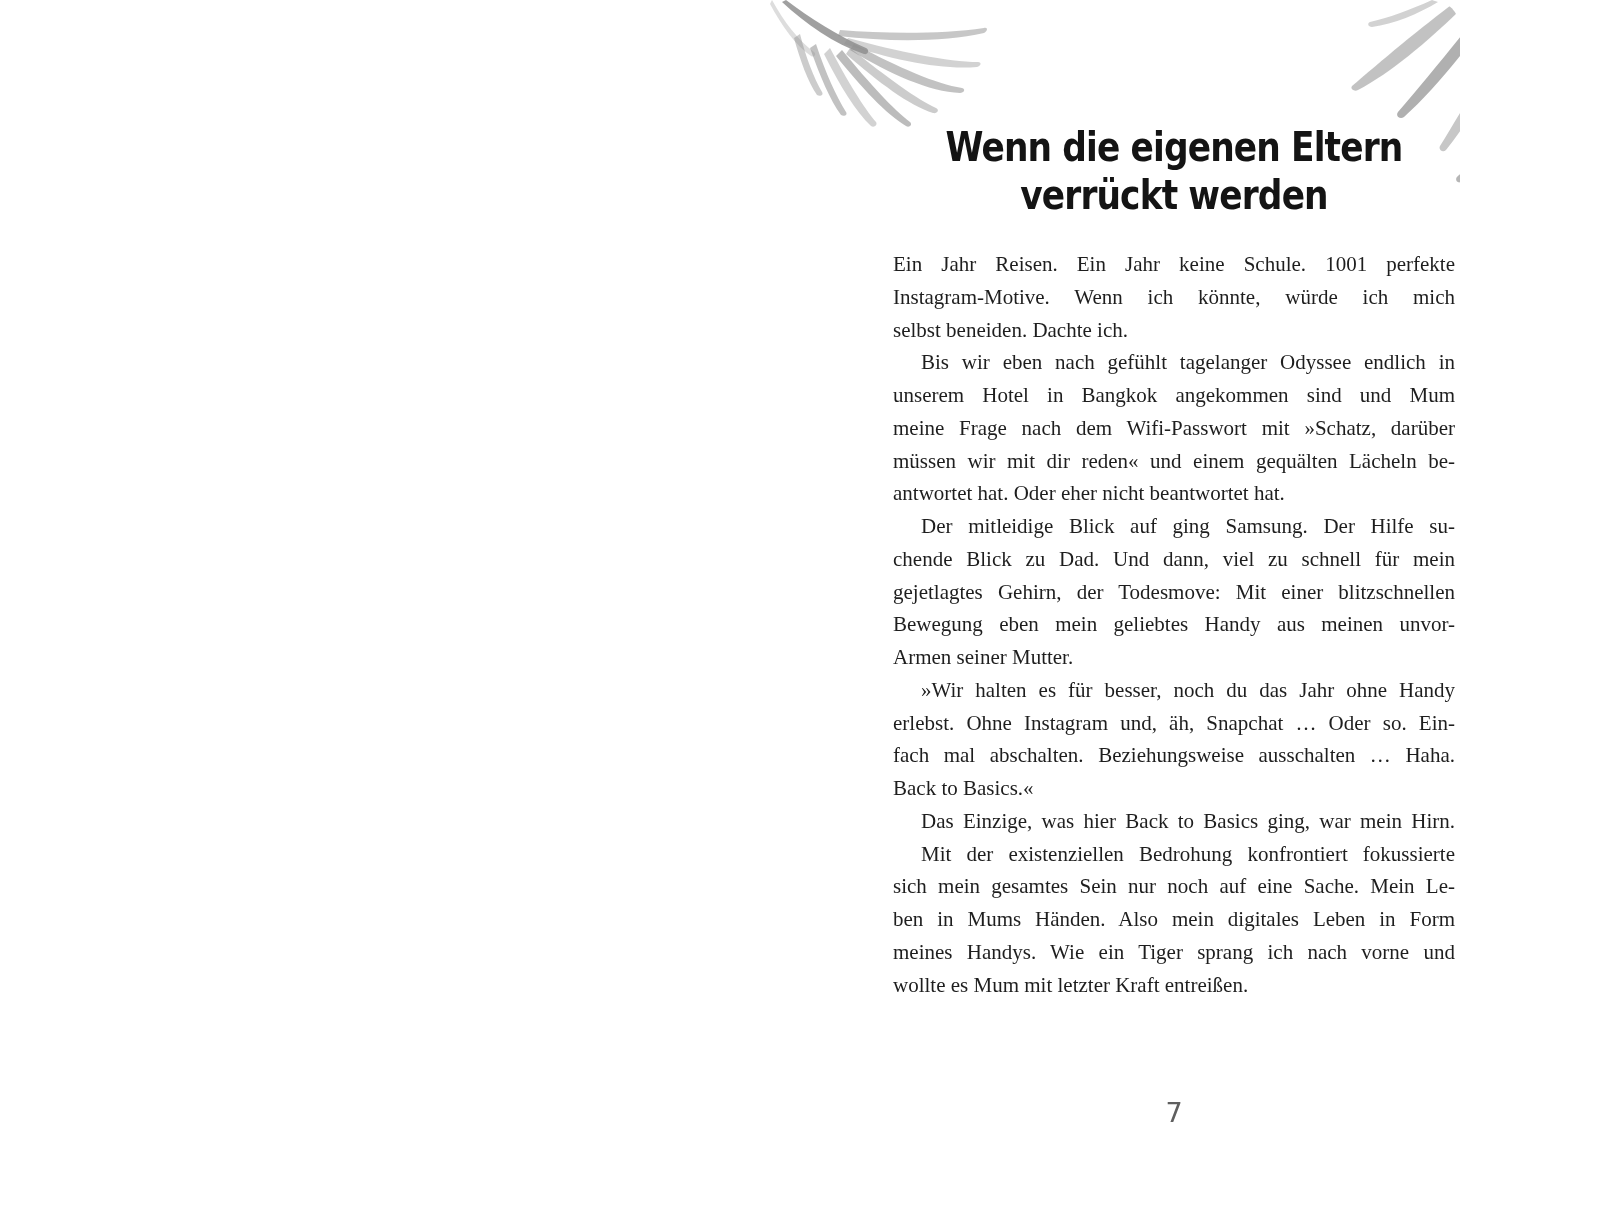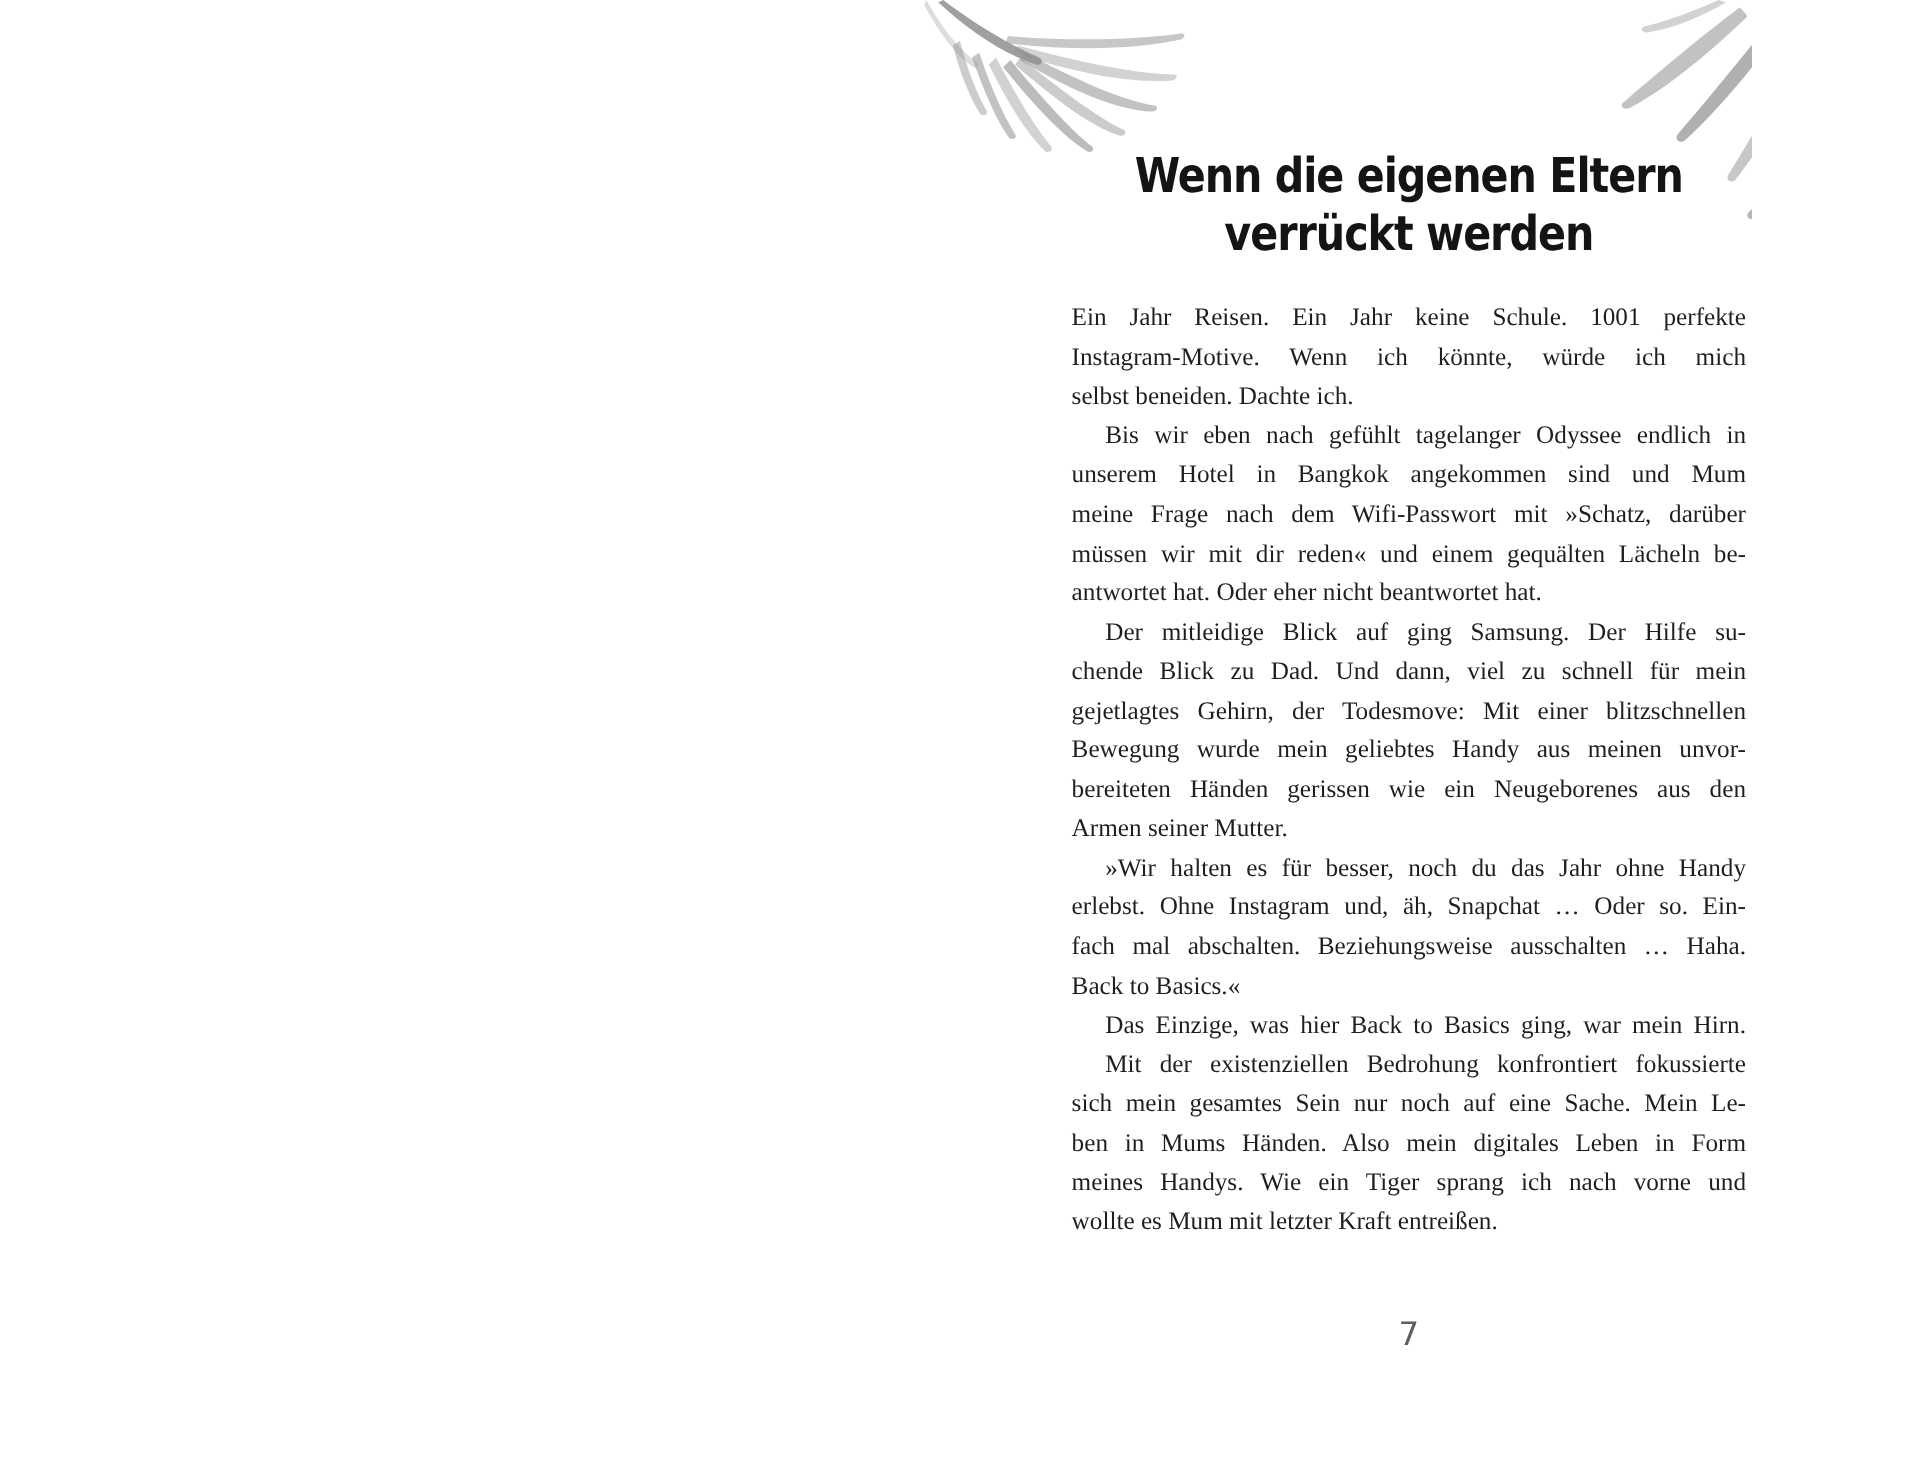--- a/index.html
+++ b/index.html
@@ -105,22 +105,21 @@
         <div class="line just indent">Bis wir eben nach gefühlt tagelanger Odyssee endlich in</div>
         <div class="line just">unserem Hotel in Bangkok angekommen sind und Mum</div>
         <div class="line just">meine Frage nach dem Wifi-Passwort mit »Schatz, darüber</div>
         <div class="line just">müssen wir mit dir reden« und einem gequälten Lächeln be-</div>
         <div class="line">antwortet hat. Oder eher nicht beantwortet hat.</div>
       </div>
       <div class="paragraph">
         <div class="line just indent">Der mitleidige Blick auf ging Samsung. Der Hilfe su-</div>
         <div class="line just">chende Blick zu Dad. Und dann, viel zu schnell für mein</div>
         <div class="line just">gejetlagtes Gehirn, der Todesmove: Mit einer blitzschnellen</div>
-        <div class="line just">Bewegung wurde mein geliebtes Handy aus meinen unvor-</div>
-        <div class="line just">bereiteten Händen gerissen wie ein Neugeborenes aus den</div>
+        <div class="line just">Bewegung eben mein geliebtes Handy aus meinen unvor-</div>
         <div class="line">Armen seiner Mutter.</div>
       </div>
       <div class="paragraph">
         <div class="line just indent">»Wir halten es für besser, noch du das Jahr ohne Handy</div>
         <div class="line just">erlebst. Ohne Instagram und, äh, Snapchat … Oder so. Ein-</div>
         <div class="line just">fach mal abschalten. Beziehungsweise ausschalten … Haha.</div>
         <div class="line">Back to Basics.«</div>
       </div>
       <div class="paragraph">
         <div class="line just indent">Das Einzige, was hier Back to Basics ging, war mein Hirn.</div>

